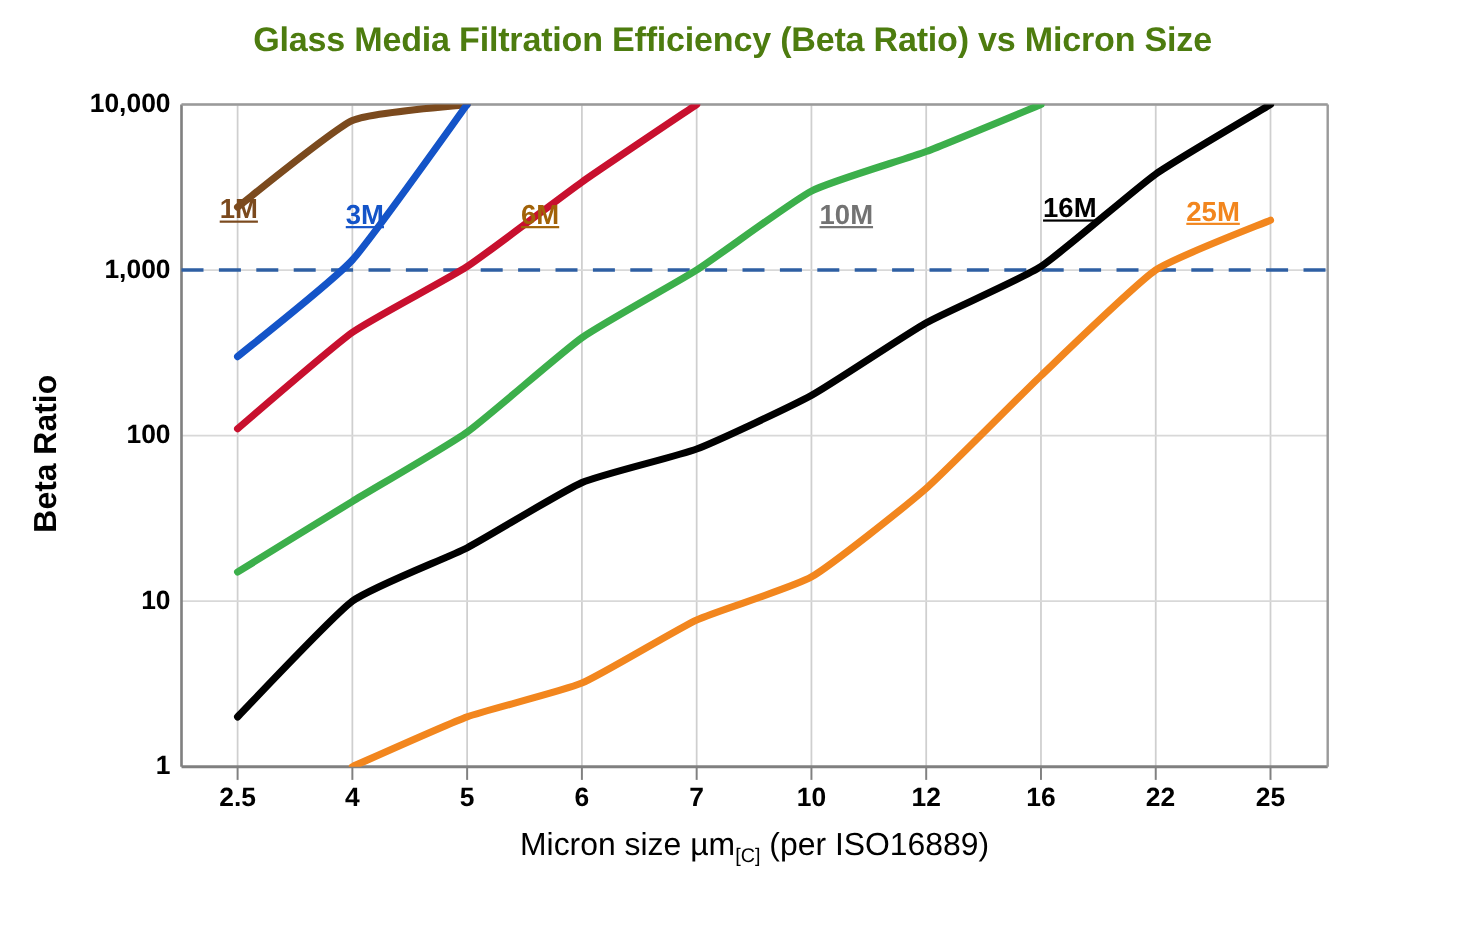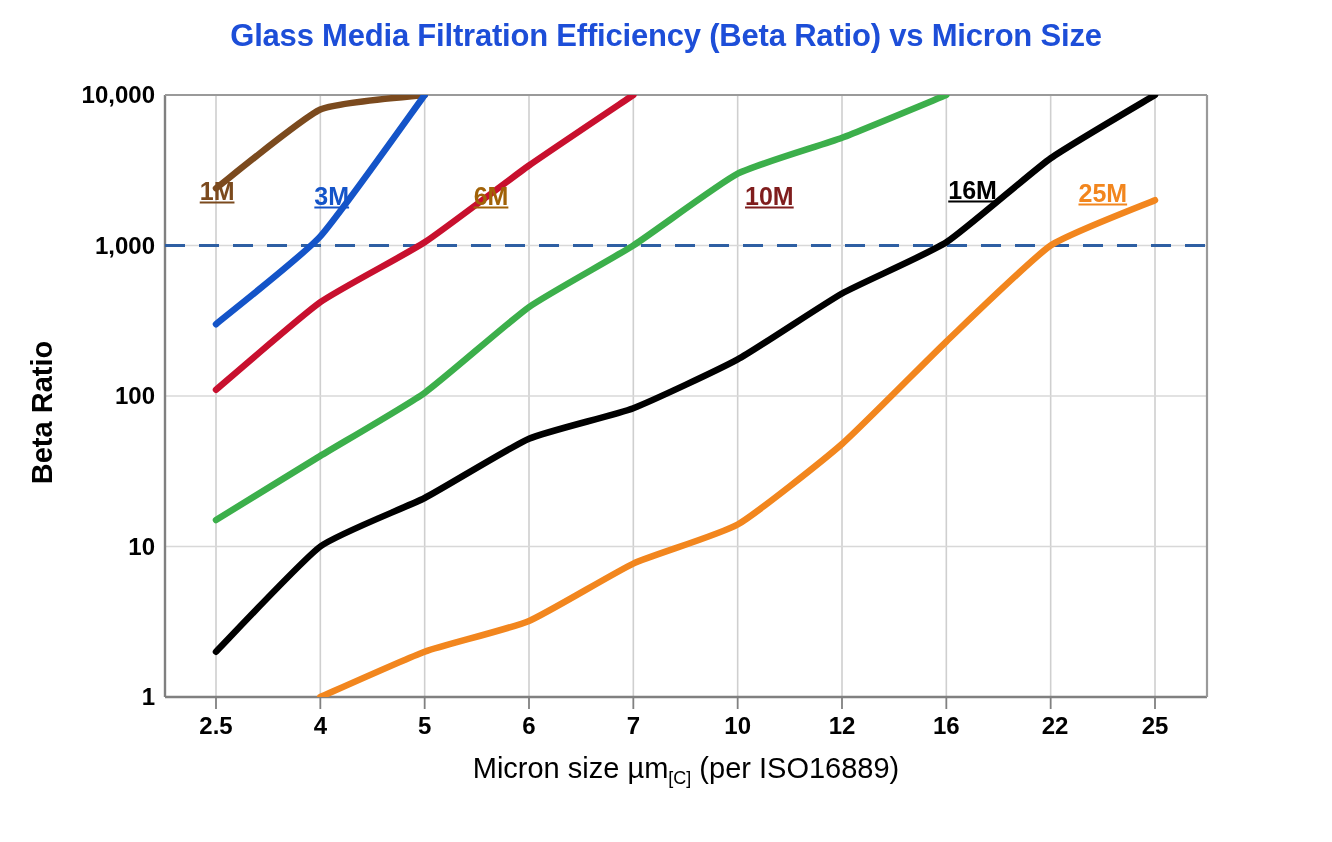--- a/index.html
+++ b/index.html
@@ -20,21 +20,21 @@
     background: #ffffff;
   }
   #chart-title {
     position: absolute;
     left: 0;
     top: 18px;
     width: 1332px;
     text-align: center;
     font-size: 31px;
     font-weight: bold;
-    color: #1d4ed8;
+    color: #4d7c0f;
     letter-spacing: -0.2px;
   }
   #plot-area {
     position: absolute;
     left: 165px;
     top: 95px;
     width: 1042px;
     height: 602px;
   }
   #plot-svg {
@@ -176,21 +176,21 @@
           <path d="M 155.33 602.00 C 164.03 598.22, 242.28 563.03, 259.67 556.69 C 277.06 550.36, 346.61 533.32, 364.00 525.97 C 381.39 518.63, 450.94 476.62, 468.33 468.58 C 485.72 460.54, 555.28 439.48, 572.67 429.51 C 590.06 419.54, 659.61 364.22, 677.00 348.97 C 694.39 333.73, 763.94 263.10, 781.33 246.56 C 798.72 230.02, 868.28 162.28, 885.67 150.50 C 903.06 138.72, 981.31 108.97, 990.00 105.19" fill="none" stroke="#F2861E" stroke-width="6.5" stroke-linecap="round" stroke-linejoin="round" clip-path="url(#plotclip)"></path>
         </g>
     <clipPath id="plotclip">
           <rect x="0" y="0" width="1042" height="602"></rect>
         </clipPath>
       </svg>
     <div id="series-labels">
         <div class="series-label" style="left: 52.1px; top: 96px; color: rgb(123, 74, 30);">1M</div>
         <div class="series-label" style="left: 166.72px; top: 101px; color: rgb(20, 84, 200);">3M</div>
         <div class="series-label" style="left: 326px; top: 101px; color: #a16207;">6M</div>
-        <div class="series-label" style="left: 604.36px; top: 101px; color: #7f1d1d;">10M</div>
+        <div class="series-label" style="left: 604.36px; top: 101px; color: #737373;">10M</div>
         <div class="series-label" style="left: 807.55px; top: 95px; color: rgb(0, 0, 0);">16M</div>
         <div class="series-label" style="left: 937.8px; top: 98px; color: rgb(242, 134, 30);">25M</div>
       </div>
   </div>
 
   <div id="xtick-labels">
       <div class="xtick-label" style="left: 51px;">2.5</div>
       <div class="xtick-label" style="left: 155.333px;">4</div>
       <div class="xtick-label" style="left: 259.667px;">5</div>
       <div class="xtick-label" style="left: 364px;">6</div>

